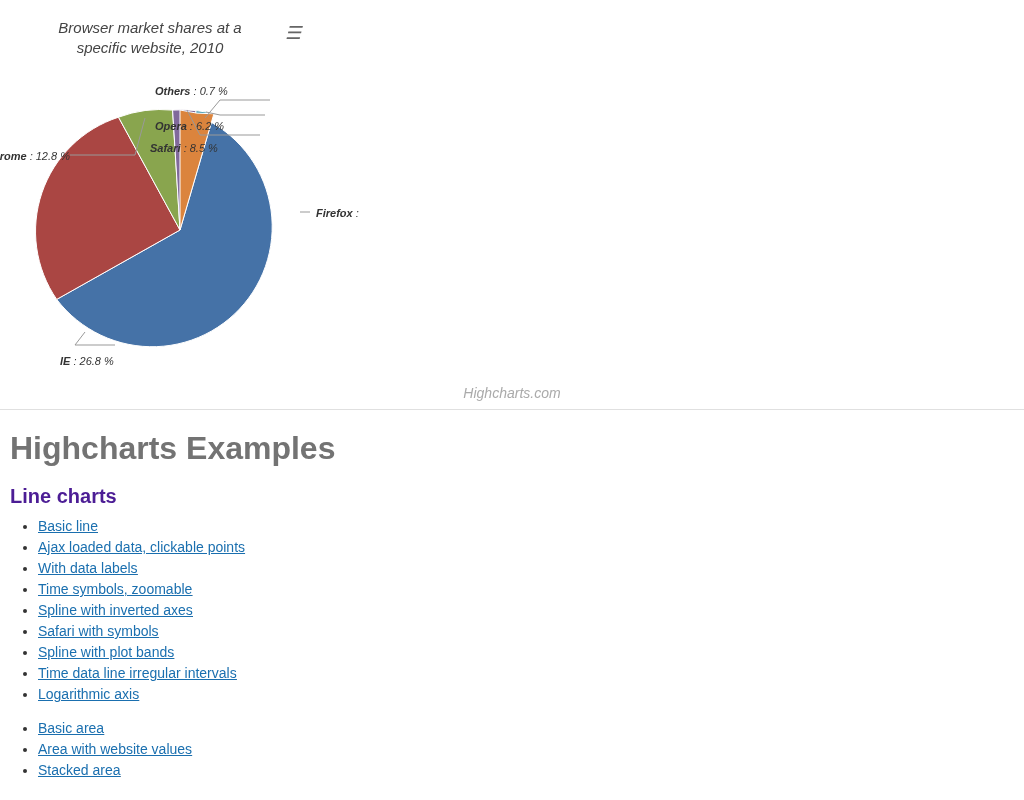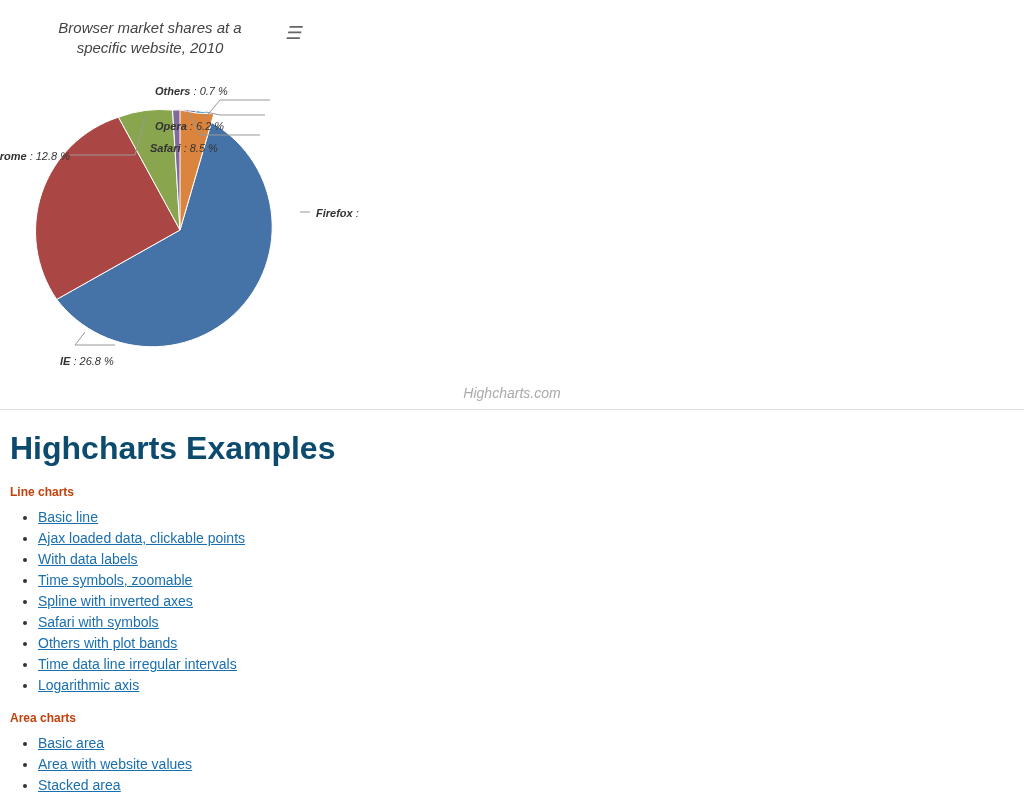--- a/index.html
+++ b/index.html
@@ -67,28 +67,28 @@
     }
 
     
     .content {
       padding: 20px 10px 20px 10px;
     }
 
     .page-title {
       font-size: 32px;
       font-weight: bold;
-      color: #0c4a6e;
+      color: #737373;
       margin-bottom: 18px;
     }
 
     .section-title {
-      font-size: 12px;
+      font-size: 20px;
       font-weight: bold;
-      color: #c2410c;
+      color: #4c1d95;
       margin-bottom: 10px;
       margin-top: 4px;
     }
 
     .chart-links {
       list-style: disc;
       padding-left: 28px;
       margin-bottom: 18px;
       text-decoration: underline;
     }
@@ -188,25 +188,24 @@
 
   <h2 class="section-title">Line charts</h2>
   <ul class="chart-links">
 
   <li><a href="#">Basic line</a></li>
       <li><a href="#">Ajax loaded data, clickable points</a></li>
       <li><a href="#">With data labels</a></li>
       <li><a href="#">Time symbols, zoomable</a></li>
       <li><a href="#">Spline with inverted axes</a></li>
       <li><a href="#">Safari with symbols</a></li>
-      <li><a href="#">Others with plot bands</a></li>
+      <li><a href="#">Spline with plot bands</a></li>
       <li><a href="#">Time data line irregular intervals</a></li>
       <li><a href="#">Logarithmic axis</a></li>
     </ul>
 
-  <h2 class="section-title">Area charts</h2>
   <ul class="chart-links">
 
   <li><a href="#">Basic area</a></li>
       <li><a href="#">Area with website values</a></li>
       <li><a href="#">Stacked area</a></li>
     </ul>
 </div>
 
 </body></html>

